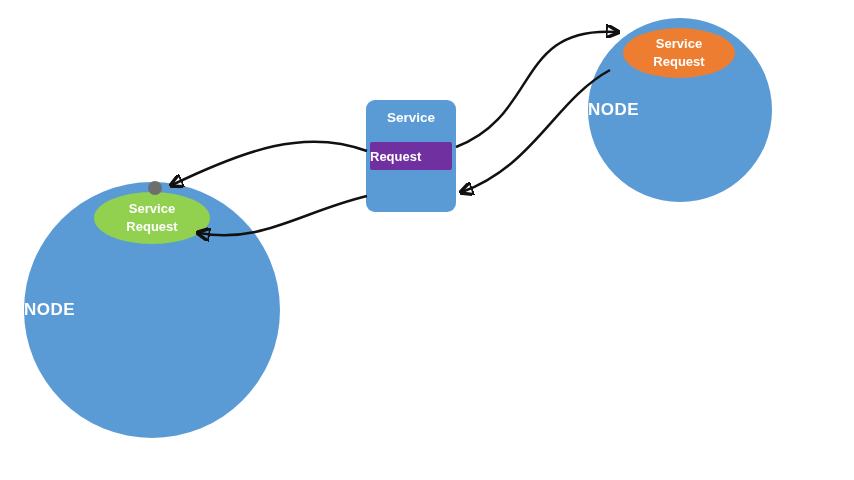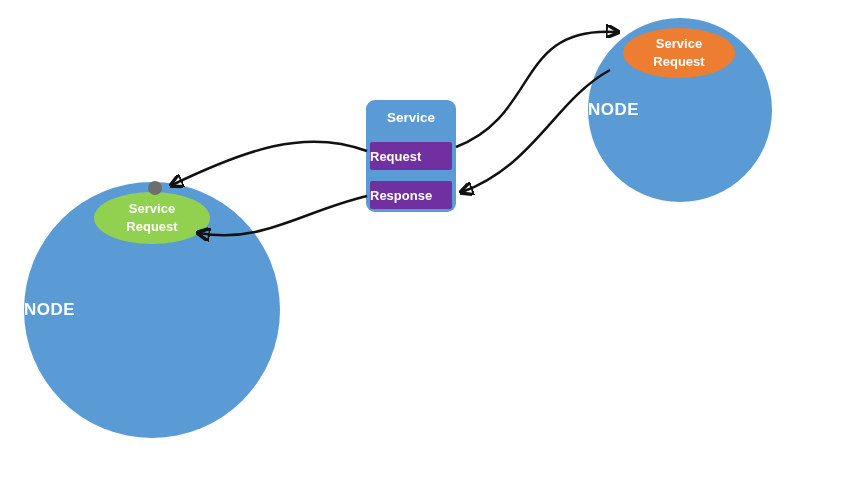--- a/index.html
+++ b/index.html
@@ -94,23 +94,20 @@
   <div class="mini-ellipse" id="server-ellipse">
     <span>Service</span>
     <span>Request</span>
   </div>
 
   <div id="service-box">
     <span class="service-title">Service</span>
     <div class="action-box" id="request-box">
       <span>Request</span>
     </div>
-    <div class="action-box" id="response-box">
-      <span>Response</span>
-    </div>
   </div>
 
   <svg id="arrows" viewBox="0 0 854 480" xmlns="http://www.w3.org/2000/svg">
     <defs>
       <marker id="arrowhead" viewBox="0 0 10 10" refX="8" refY="5" markerWidth="5.5" markerHeight="5.5" orient="auto-start-reverse">
         <path d="M 0 0 L 10 5 L 0 10 z" fill="#111111"></path>
       </marker>
     </defs>
     <path d="M 367 151 C 305 128, 245 150, 172 185" marker-end="url(#arrowhead)"></path>
     <path d="M 456 147 C 540 115, 515 25, 617 32" marker-end="url(#arrowhead)"></path>

